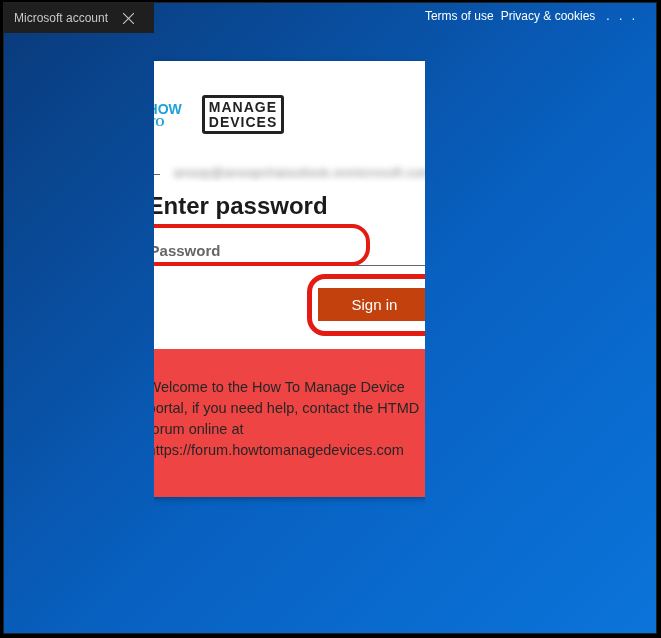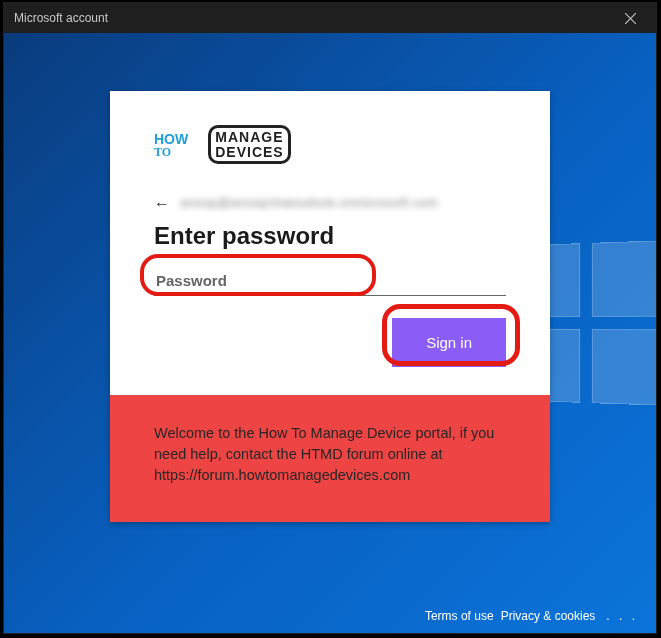--- a/index.html
+++ b/index.html
@@ -13,21 +13,21 @@
     }
     .window {
       position: absolute;
       top: 2px;
       left: 3px;
       width: 654px;
       height: 632px;
       background: linear-gradient(135deg, #0a3a7a 0%, #0860c0 55%, #0b74da 100%);
       border: 1px solid #222;
       display: flex;
-      flex-direction: column;
+      flex-direction: row;
     }
     .titlebar {
       height: 30px;
       background: #1f1f1f;
       display: flex;
       align-items: center;
       justify-content: space-between;
       padding: 0 6px 0 10px;
       color: #c8c8c8;
       font-size: 12px;
@@ -80,28 +80,27 @@
     .logo-row { display: flex; align-items: center; gap: 20px; margin-bottom: 28px; }
     .logo-how {
       font-weight: 800;
       font-size: 14px;
       line-height: 1;
       color: #1fa0d8;
     }
     .logo-how .to { display: block; font-size: 12px; font-family: Liberation Serif, serif; }
     .logo-box {
       border: 3px solid #222;
-      border-radius: 10px;
+      border-radius: 3px;
       padding: 2px 4px;
       font-weight: 800;
       font-size: 14px;
       line-height: 1.05;
       color: #222;
       letter-spacing: 1px;
-      text-align: center;
     }
     .identity-row {
       display: flex;
       align-items: center;
       gap: 10px;
       font-size: 14px;
       color: #222;
       margin-bottom: 10px;
       height: 20px;
       overflow: hidden;
@@ -147,24 +146,24 @@
     }
     .forgot {
       color: #0067b8;
       font-size: 13px;
       cursor: pointer;
       display: inline-block;
       margin-bottom: 22px;
     }
     .btn-row { display: flex; justify-content: flex-end; position: relative; padding-bottom: 28px; }
     .signin-btn {
-      background: #8b5cf6;
+      background: #c2410c;
       color: #fff;
       border: none;
-      padding: 16px 34px;
+      padding: 8px 34px;
       font-size: 15px;
       cursor: pointer;
       min-width: 108px;
     }
     .annot-red-btn {
       position: absolute;
       right: -14px;
       top: -14px;
       width: 138px;
       height: 62px;

